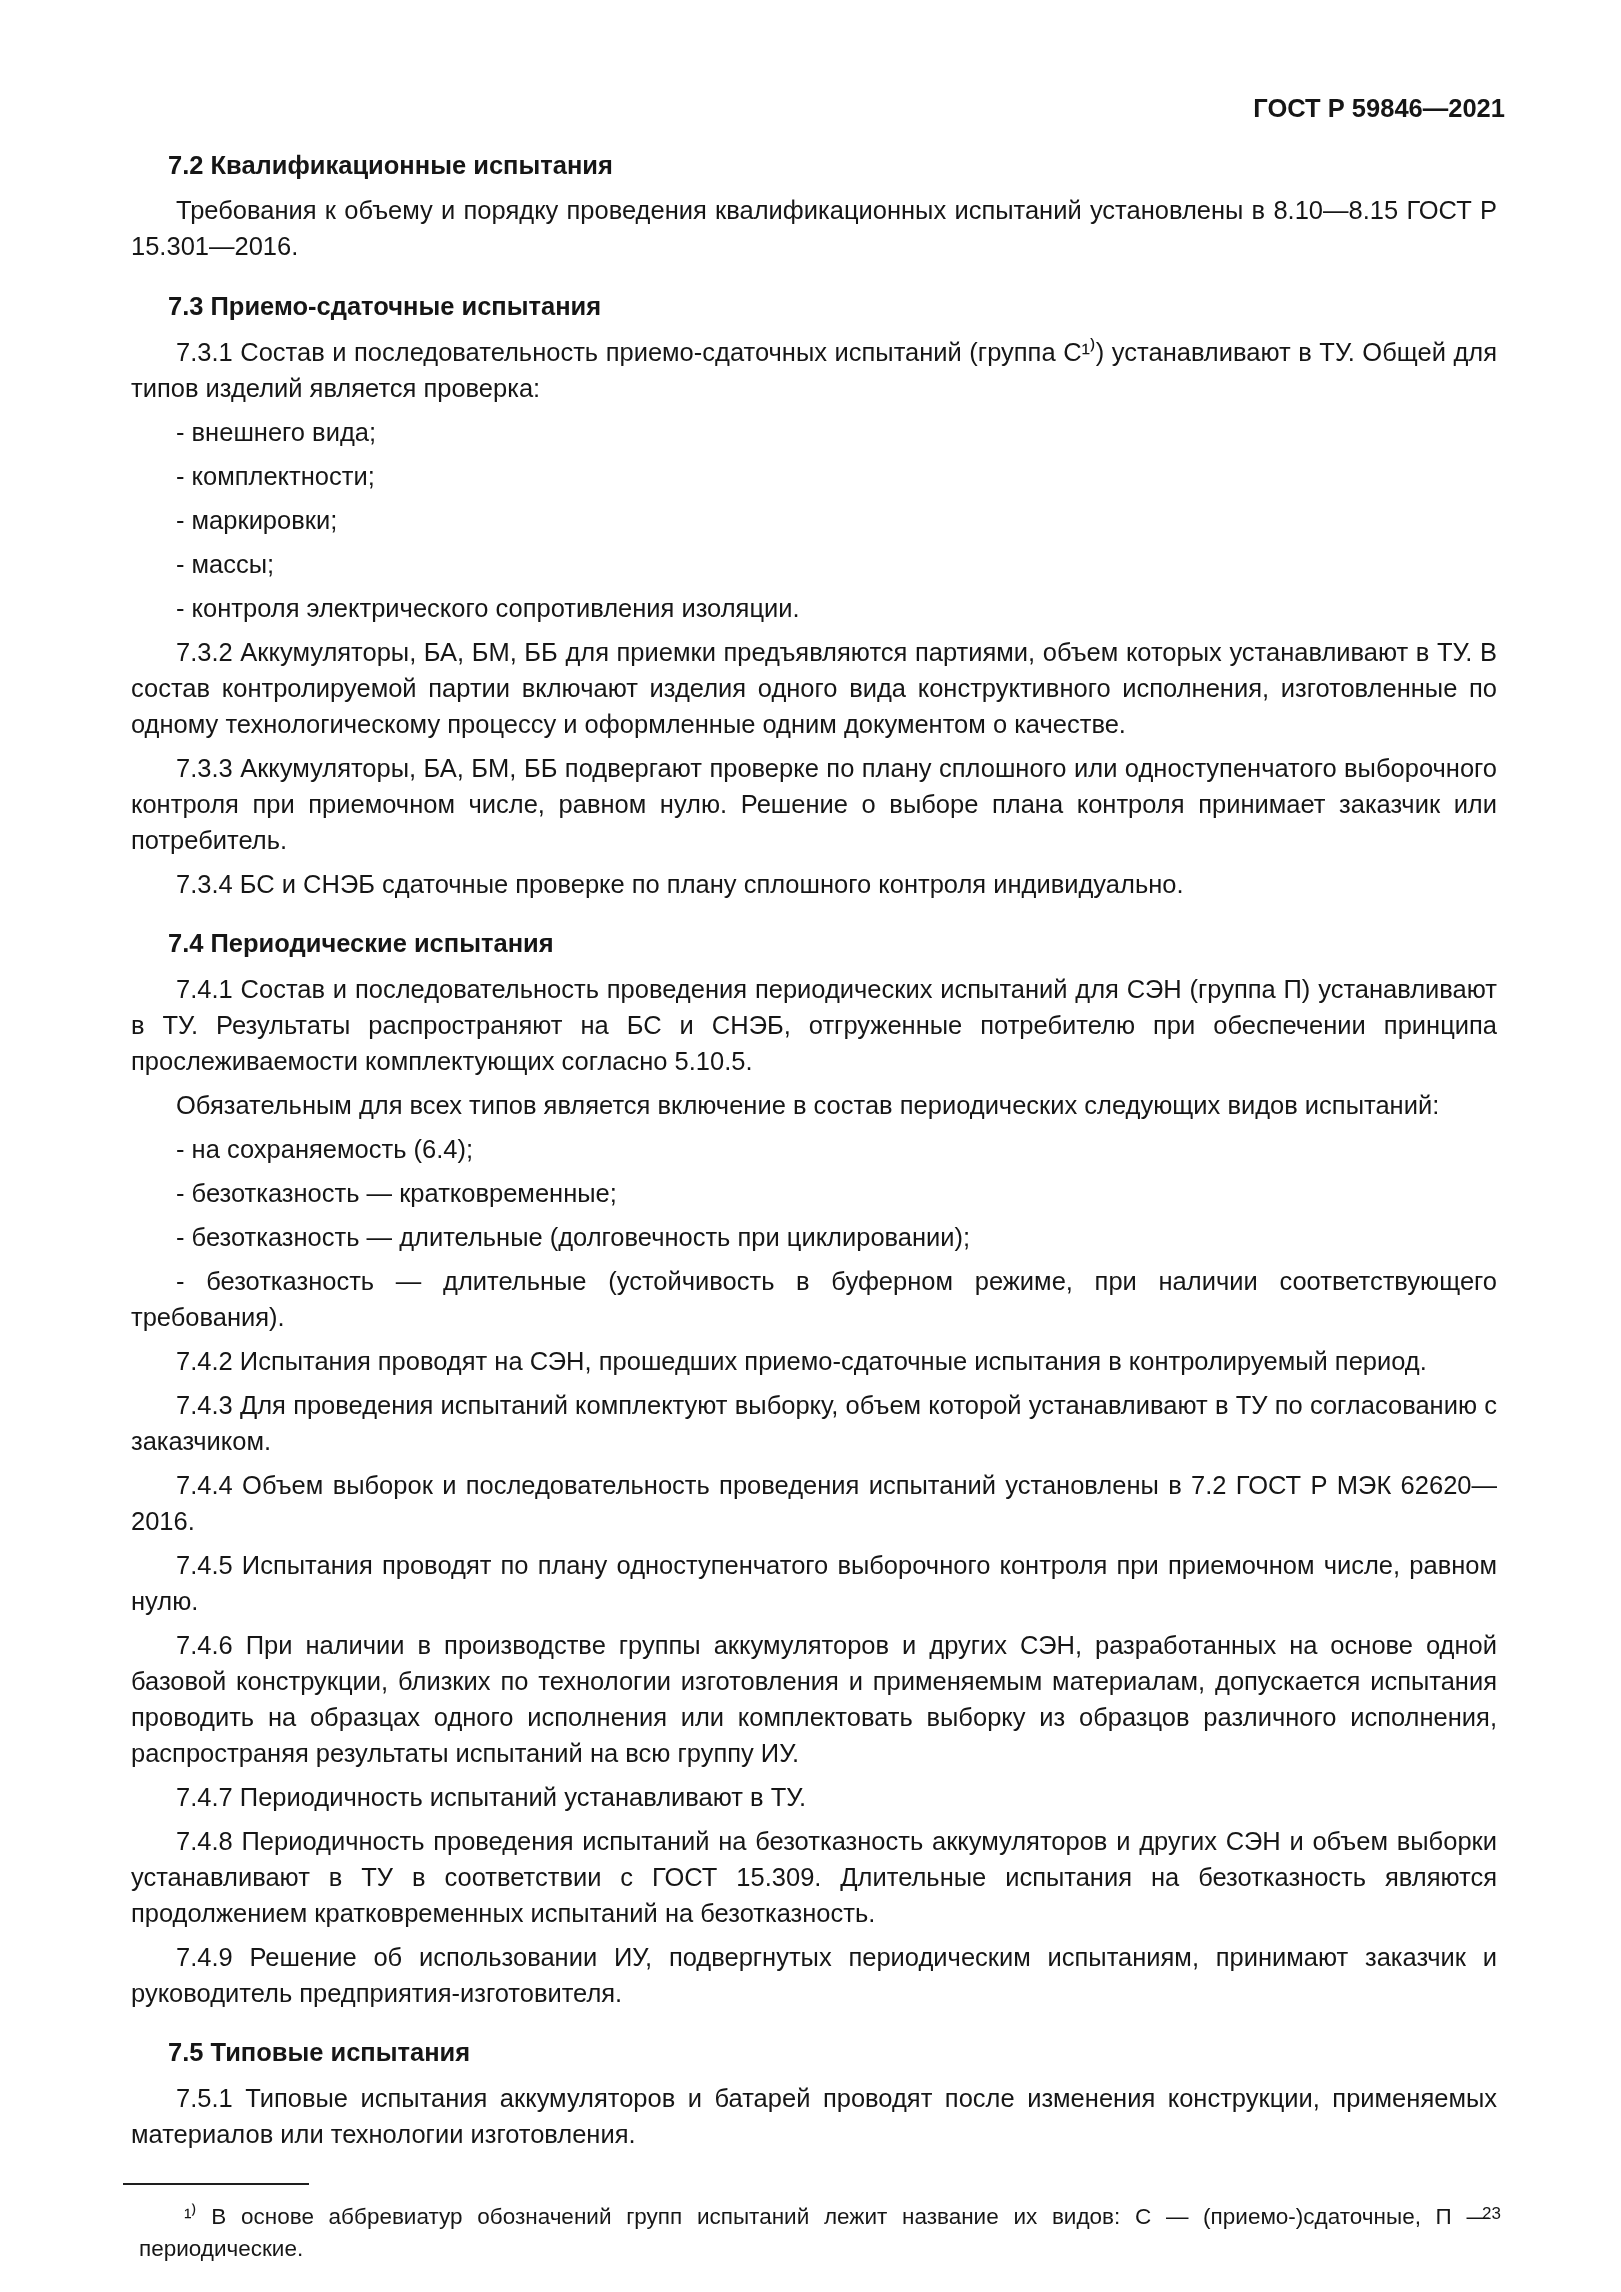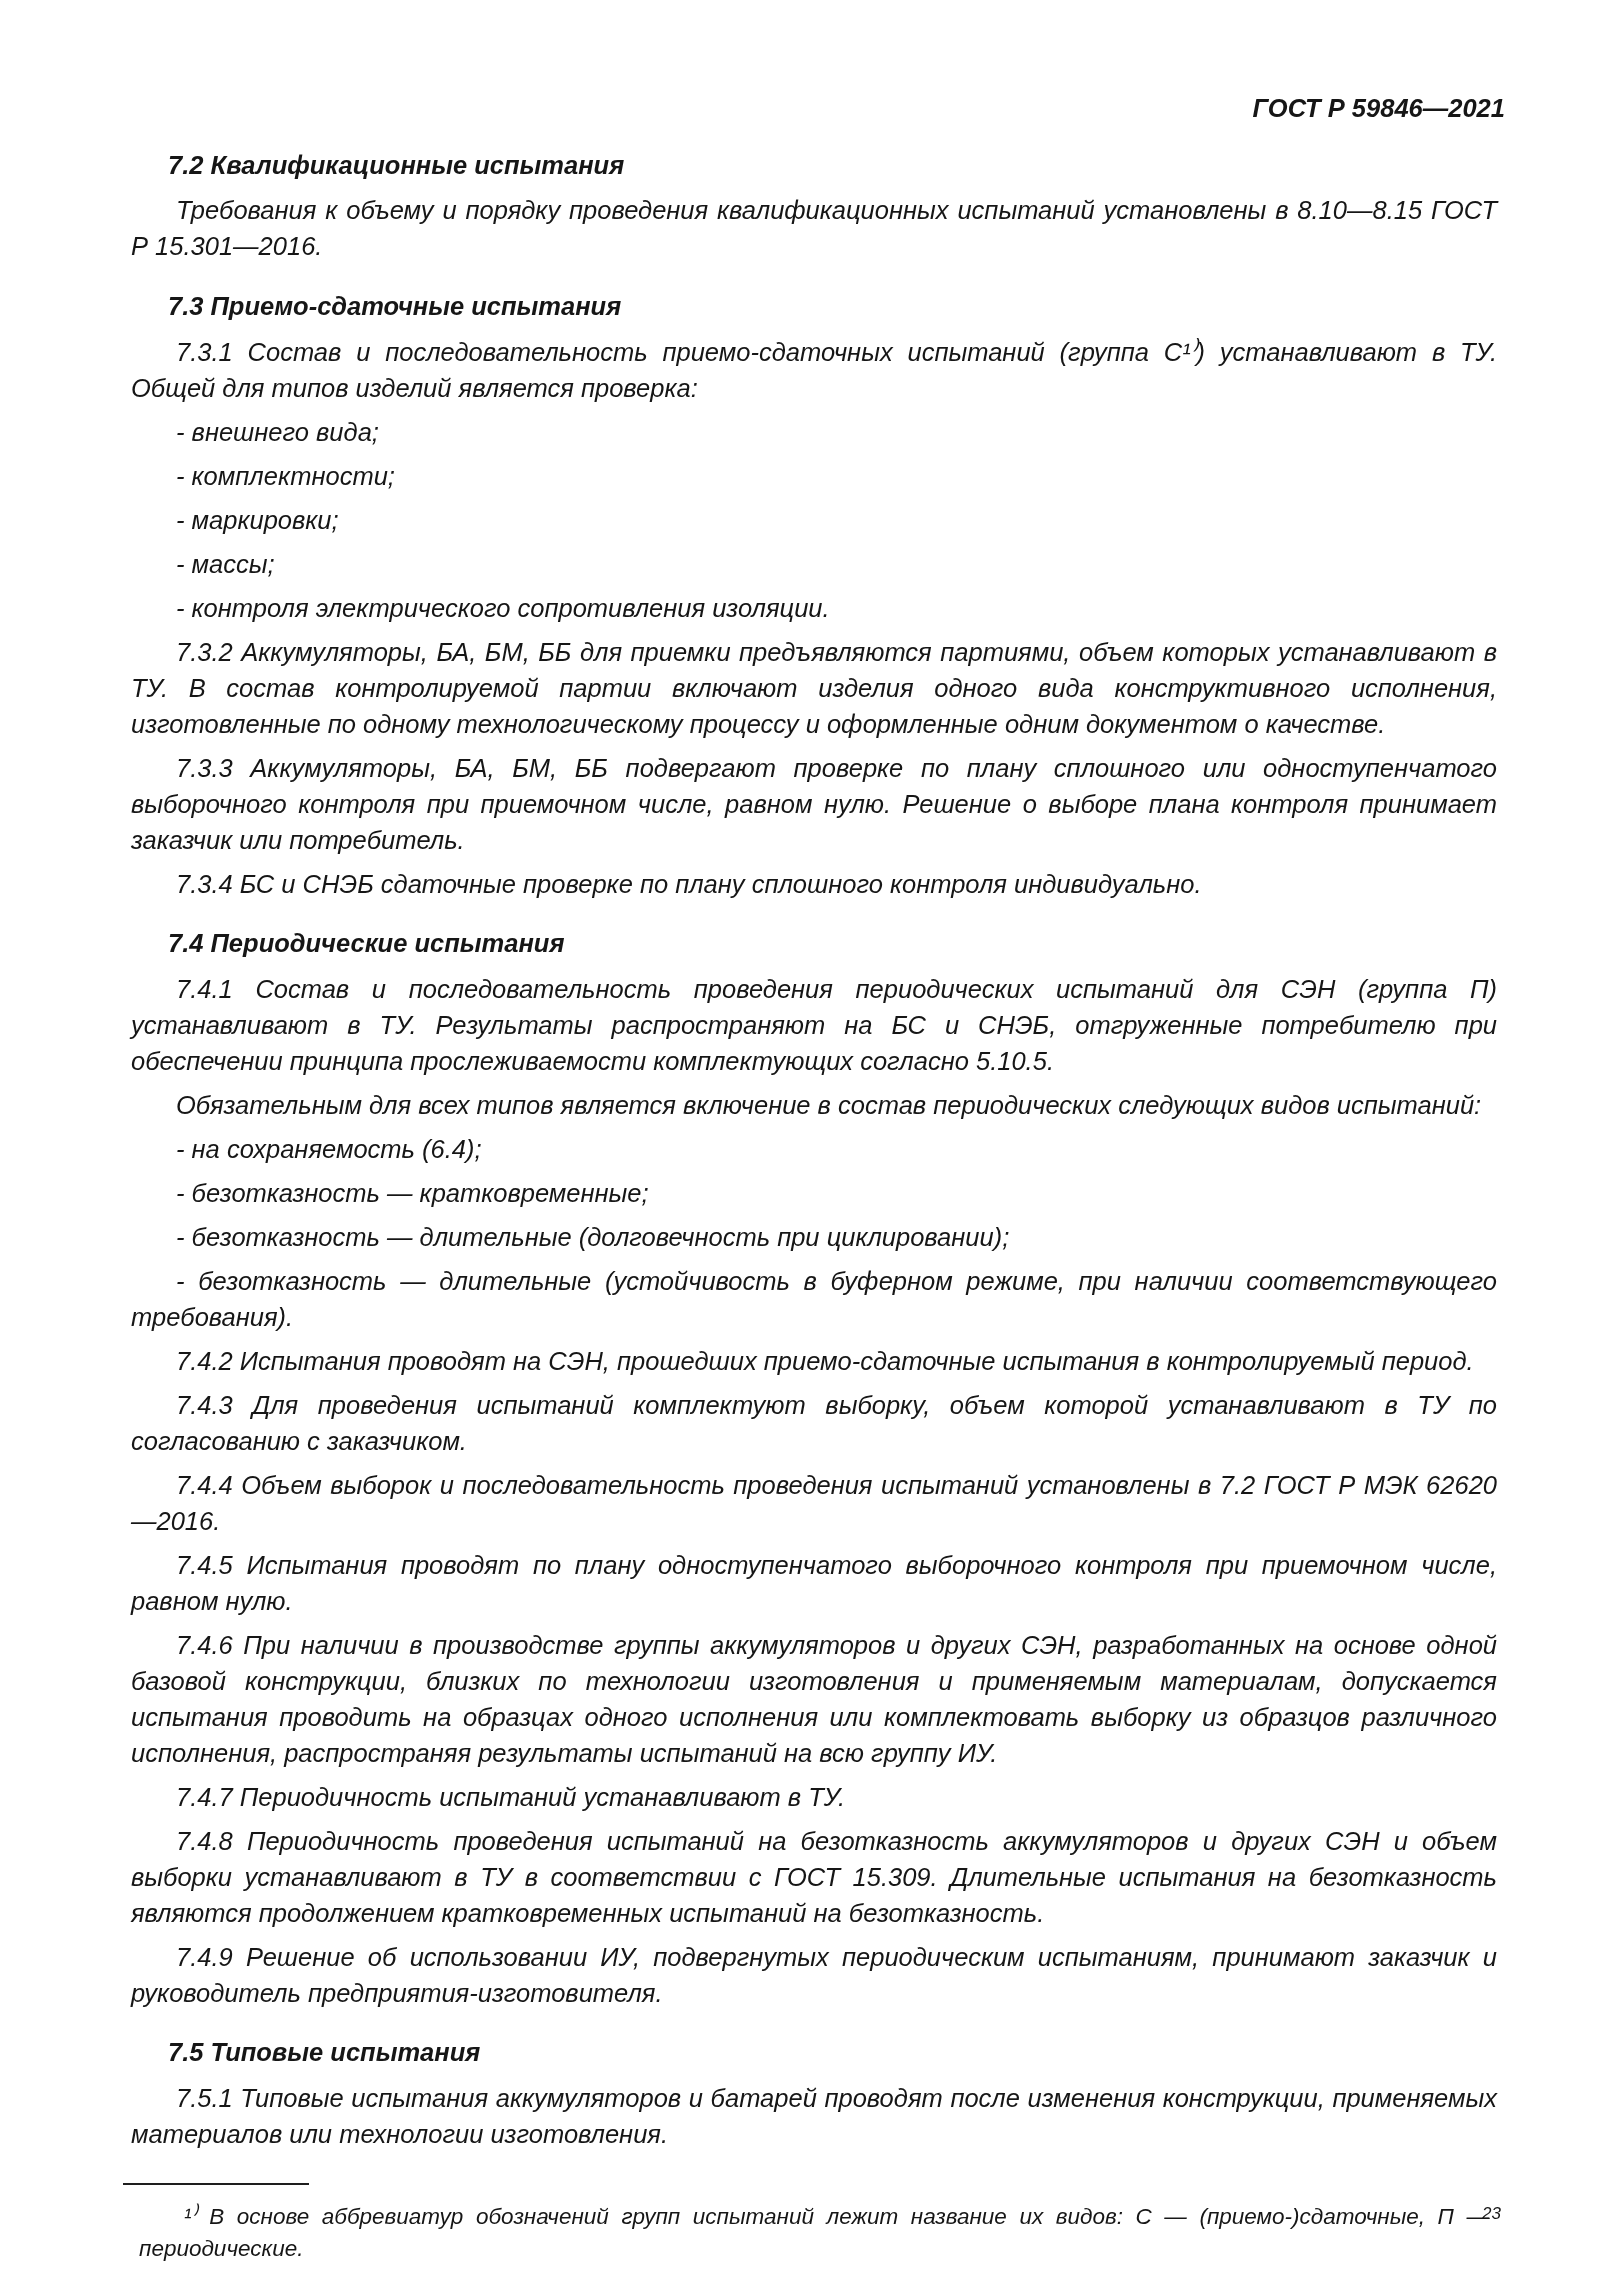--- a/index.html
+++ b/index.html
@@ -10,21 +10,20 @@
   .page {
     position: relative;
     width: 1621px;
     height: 2293px;
     box-sizing: border-box;
     background: #ffffff;
     color: #161616;
     font-family: "Liberation Sans", sans-serif;
     padding: 94px 116px 0 123px;
     overflow: hidden;
-    font-style: italic;
   }
   .doc-header {
     text-align: right;
     font-weight: bold;
     font-size: 25.5px;
     line-height: 29px;
   }
   .body-text {
     font-size: 25.5px;
     line-height: 36px;

